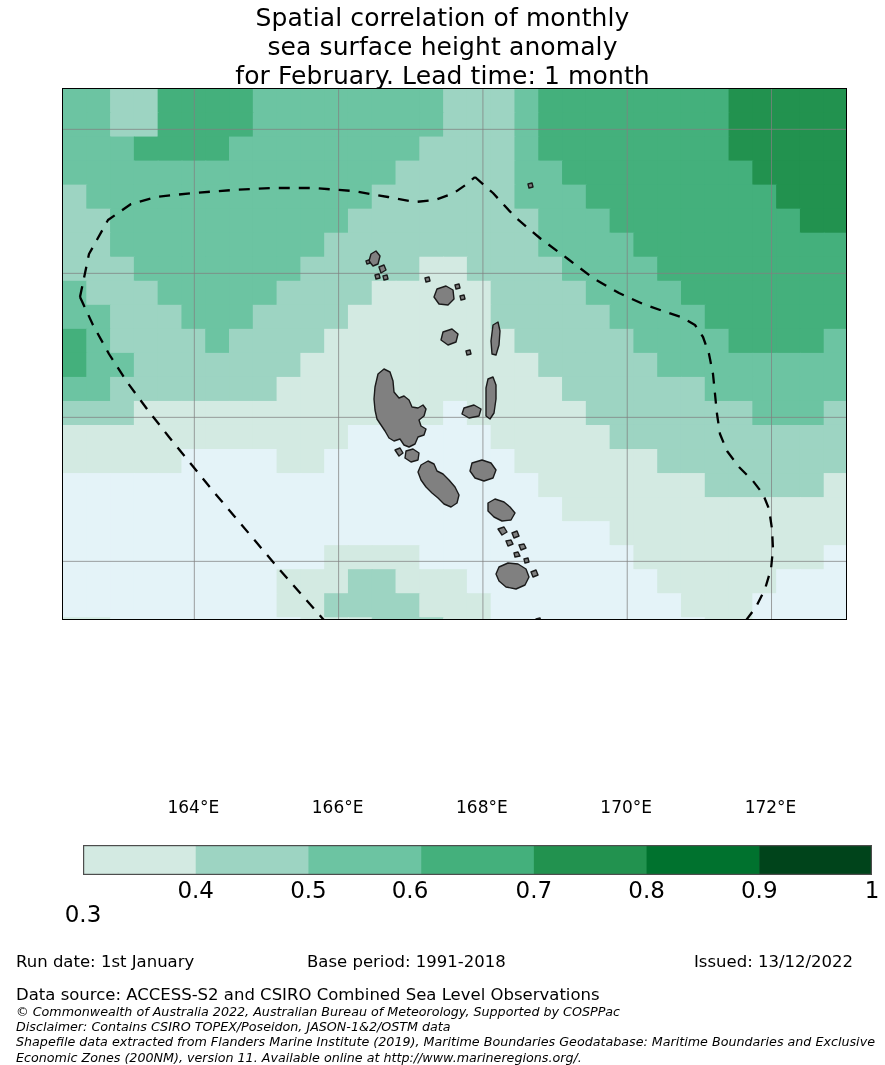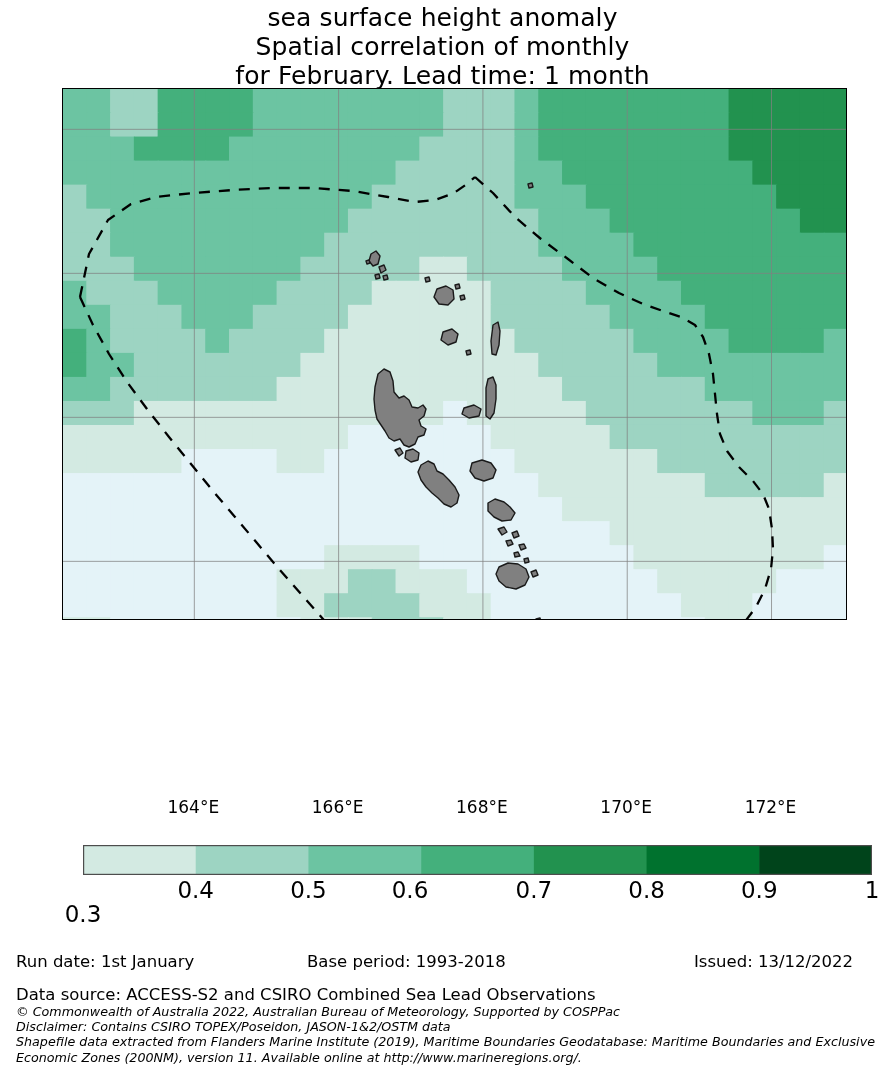--- a/index.html
+++ b/index.html
@@ -39,22 +39,22 @@
   #m1{left:16px;}#m2{left:307px;}#m3{left:694px;}
   #src{position:absolute;left:16px;top:985px;font-size:16.5px;white-space:nowrap;}
   #disc{position:absolute;left:16px;top:1004px;width:860px;font-size:12.7px;
         line-height:15.2px;}
   #disc div{white-space:nowrap;font-style:italic;}
 </style>
 </head>
 <body>
 
 <div id="title">
+  <div>Spatial correlation of monthly</div>
   <div>sea surface height anomaly</div>
-  <div>Spatial correlation of monthly</div>
   <div>for February. Lead time: 1 month</div>
 </div>
 
 <div id="mapwrap">
   <div id="plot">
     <svg id="mapsvg" width="785" height="697" viewBox="0 0 785 697">
       <g id="cells">
           <rect x="-0.50" y="-0.50" width="24.79" height="25.03" fill="#6cc4a2"></rect>
           <rect x="23.29" y="-0.50" width="24.79" height="25.03" fill="#6cc4a2"></rect>
           <rect x="47.08" y="-0.50" width="24.79" height="25.03" fill="#9dd4c2"></rect>
@@ -1153,22 +1153,22 @@
     <div class="cbtick" style="left: 308.429px;">0.5</div>
     <div class="cbtick" style="left: 410px;">0.6</div>
     <div class="cbtick" style="left: 533.857px;">0.7</div>
     <div class="cbtick" style="left: 646.571px;">0.8</div>
     <div class="cbtick" style="left: 759.286px;">0.9</div>
     <div class="cbtick" style="left: 872px;">1</div>
   </div>
 
 <div id="meta">
   <span id="m1">Run date: 1st January</span>
-  <span id="m2">Base period: 1993-2018</span>
+  <span id="m2">Base period: 1991-2018</span>
   <span id="m3">Issued: 13/12/2022</span>
 </div>
-<div id="src">Data source: ACCESS-S2 and CSIRO Combined Sea Lead Observations</div>
+<div id="src">Data source: ACCESS-S2 and CSIRO Combined Sea Level Observations</div>
 <div id="disc">
     <div>© Commonwealth of Australia 2022, Australian Bureau of Meteorology, Supported by COSPPac</div>
     <div>Disclaimer: Contains CSIRO TOPEX/Poseidon, JASON-1&amp;2/OSTM data</div>
     <div>Shapefile data extracted from Flanders Marine Institute (2019), Maritime Boundaries Geodatabase: Maritime Boundaries and Exclusive</div>
     <div>Economic Zones (200NM), version 11. Available online at http://www.marineregions.org/.</div>
   </div>
 
 </body></html>

